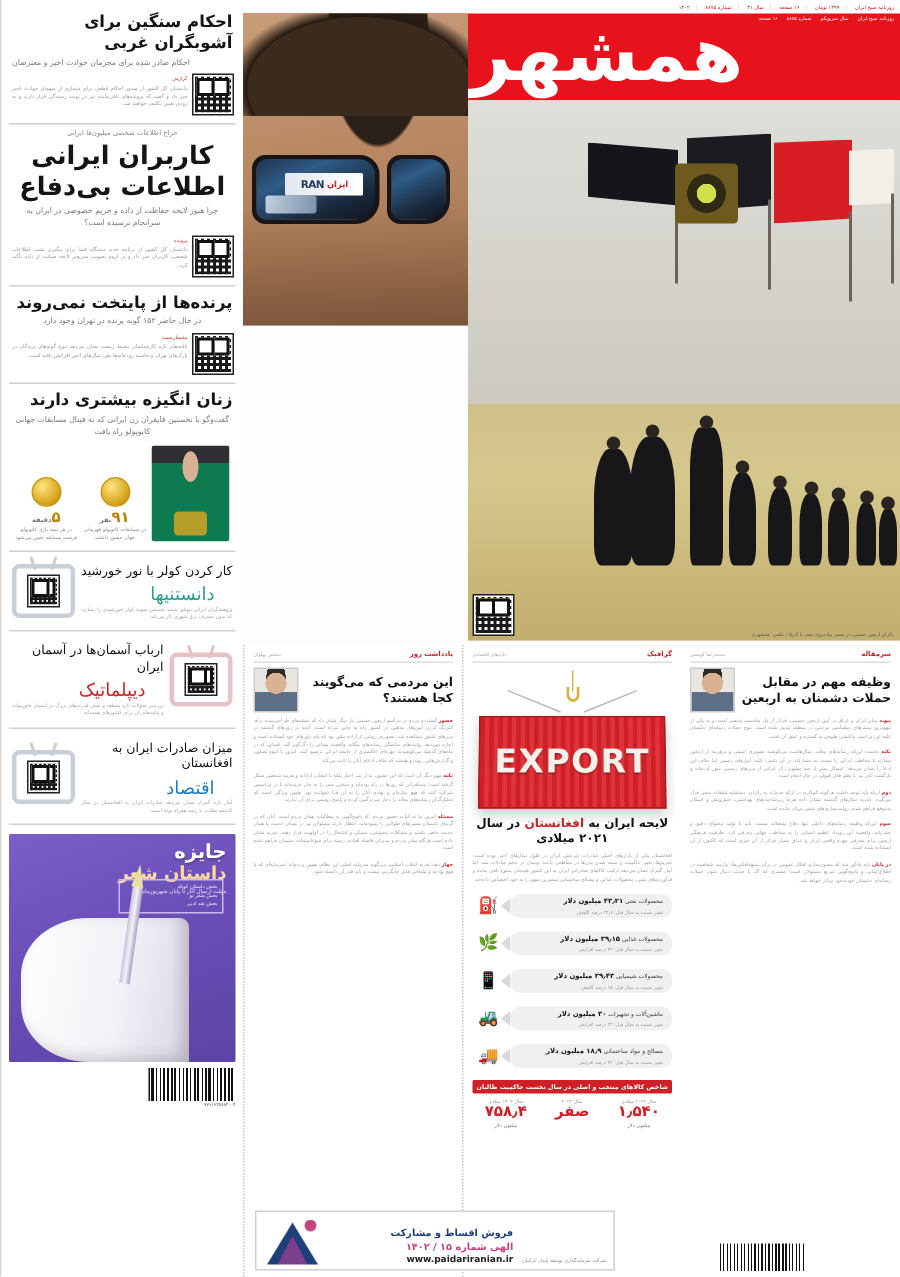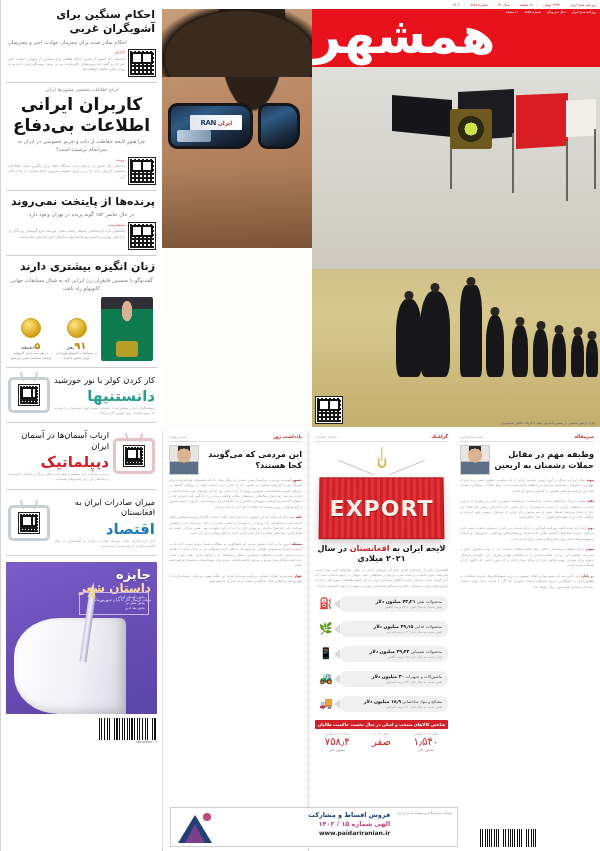--- a/index.html
+++ b/index.html
@@ -96,22 +96,22 @@
     background: #c9cfd6;
   }
   .tvframe::before { right: 10px; transform: rotate(18deg); }
   .tvframe::after  { left: 10px; transform: rotate(-18deg); }
   .tvframe.red::before, .tvframe.red::after { background: #e6c2c6; }
   .tv-meta { flex: 1; text-align: right; }
   .tv-title {
     font-size: 8.4px; font-weight: normal; color: #111; line-height: 1.25;
   }
   .tv-brand {
-    display:inline-block; font-size: 15px; font-weight: bold;
-    margin: 2px 0 1px 0;
+    display:inline-block; font-size: 12px; font-weight: normal;
+    margin: 2px 12px 1px 0;
   }
   .tv-brand.teal { color: #2a9d8f; }
   .tv-brand.red  { color: #cf2027; }
   .tv-brand.blue { color: #1f7ab8; }
   .tv-body { font-size: 3.4px; color: #a5a5a5; line-height: 1.5; text-align: justify; }
 
   
   .medals { display: flex; justify-content: space-around; margin-top: 4px; align-items:flex-end;}
   .medal-item { text-align: center; width: 42px; }
   .medal-ico {
@@ -220,21 +220,21 @@
   .head-main .hl { color: #e8121c; }
   .head-sub {
     font-size: 11.5px; font-weight: bold; color: #111;
     text-align: left; line-height: 1.35; margin-top: 3px;
   }
   .head-sub .accent { color: #e8121c; }
 
   
   .facephoto {
     position: absolute; top: 9px; left: 162px;
-    width: 150px; height: 239px;
+    width: 150px; height: 208px;
     background:
       radial-gradient(ellipse at 60% 8%, #2b2119 0 26%, transparent 27%),
       linear-gradient(170deg, #c79c79 0%, #b98863 45%, #9e6f4d 100%);
     z-index: 2;
     overflow: hidden;
   }
   .hair {
     position:absolute; top:-6px; left:-10px; width:160px; height:74px;
     background: radial-gradient(ellipse at 55% 75%, #3a2b1e 0 60%, #241a12 61%, transparent 72%);
   }
@@ -389,28 +389,28 @@
     display:flex; align-items:center; justify-content:center; font-size: 11px;
   }
   .ig-sumbar {
     margin-top: 6px; background: #cf2027; color: #fff;
     font-size: 4.2px; font-weight: bold; text-align: center;
     padding: 2px 0; border-radius: 1px;
   }
   .ig-sums { display: flex; margin-top: 3px; text-align: center; }
   .ig-sums .cell { flex: 1; }
   .ig-sums .cap { font-size: 3.2px; color: #999; }
-  .ig-sums .val { font-size: 10px; font-weight: normal; color: #cf2027; line-height:1.2;}
+  .ig-sums .val { font-size: 10px; font-weight: bold; color: #cf2027; line-height:1.2;}
   .ig-sums .unit { font-size: 3.4px; color: #777; }
 
   
   .sponsor {
-    position: absolute; bottom: 4px; left: 170px; width: 288px; height: 40px;
+    position: absolute; bottom: 4px; left: 170px; width: 240px; height: 40px;
     border: 1px solid #cfcfcf; background: #fff;
-    display: flex; flex-direction: row-reverse; align-items: flex-start;
+    display: flex; flex-direction: row-reverse; align-items: flex-end;
     padding: 3px 5px; gap: 6px;
   }
   .sponsor-logo {
     width: 38px; height: 32px; flex: none; position: relative;
   }
   .sponsor-logo .tri {
     position:absolute; bottom:0; right:2px;
     border-left: 17px solid transparent; border-right: 17px solid transparent;
     border-bottom: 28px solid #1f3f78;
   }

